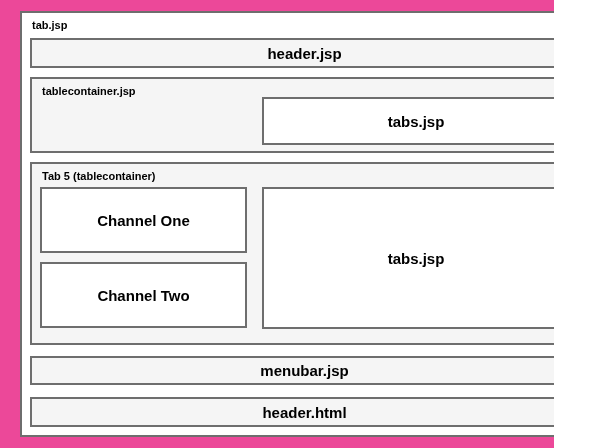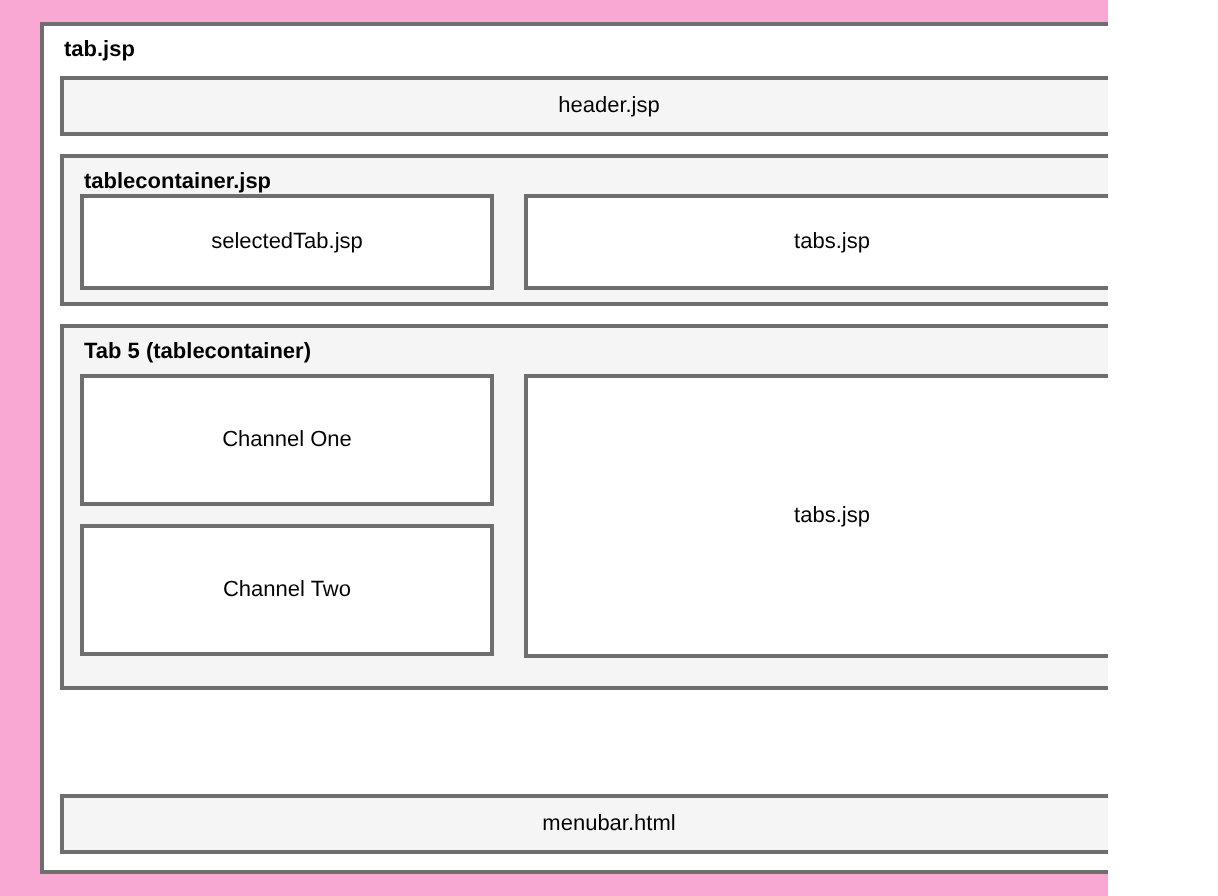--- a/index.html
+++ b/index.html
@@ -5,21 +5,21 @@
   html, body {
     margin: 0;
     padding: 0;
     background: #ffffff;
     font-family: "Liberation Sans", sans-serif;
   }
   .stage {
     position: relative;
     width: 554px;
     height: 448px;
-    background: #f9a8d4;
+    background: #ec4899;
     overflow: hidden;
   }
   .box {
     position: absolute;
     box-sizing: border-box;
     border: 2px solid #6e6e6e;
   }
   .outer {
     left: 20px; top: 11px;
     width: 568px; height: 426px;
@@ -36,22 +36,22 @@
     left: 10px; top: 6px;
     font-size: 11px;
     font-weight: bold;
     color: #000000;
     white-space: nowrap;
   }
   .center-label {
     display: flex;
     align-items: center;
     justify-content: center;
-    font-size: 11px;
-    font-weight: normal;
+    font-size: 15px;
+    font-weight: bold;
     color: #000000;
     text-align: center;
   }
   
   .header-bar   { left: 8px;  top: 25px;  width: 549px; height: 30px; }
   
   .avail        { left: 8px;  top: 64px;  width: 549px; height: 76px; }
   .avail .selected-tab { left: 8px;   top: 18px; width: 207px; height: 48px; }
   .avail .tabs-box     { left: 230px; top: 18px; width: 308px; height: 48px; }
   
@@ -71,40 +71,40 @@
   <div class="box outer">
 
     <div class="corner-label">tab.jsp</div>
 
     <div class="box section center-label header-bar">
       <span>header.jsp</span>
     </div>
 
     <div class="box section avail">
       <div class="corner-label">tablecontainer.jsp</div>
-      <div class="box whitebox center-label selected-tab">
-        <span>selectedTab.jsp</span>
-      </div>
       <div class="box whitebox center-label tabs-box">
         <span>tabs.jsp</span>
       </div>
     </div>
 
     <div class="box section tab1">
       <div class="corner-label">Tab 5 (tablecontainer)</div>
       <div class="box whitebox center-label channel-two">
         <span>Channel Two</span>
       </div>
       <div class="box whitebox center-label channel-one">
         <span>Channel One</span>
       </div>
       <div class="box whitebox center-label tabs-box">
         <span>tabs.jsp</span>
       </div>
     </div>
 
+    <div class="box section center-label menubar-bar">
+      <span>menubar.jsp</span>
+    </div>
 
     <div class="box section center-label footer-bar">
-      <span>menubar.html</span>
+      <span>header.html</span>
     </div>
 
   </div>
 </div>
 
 </body></html>

